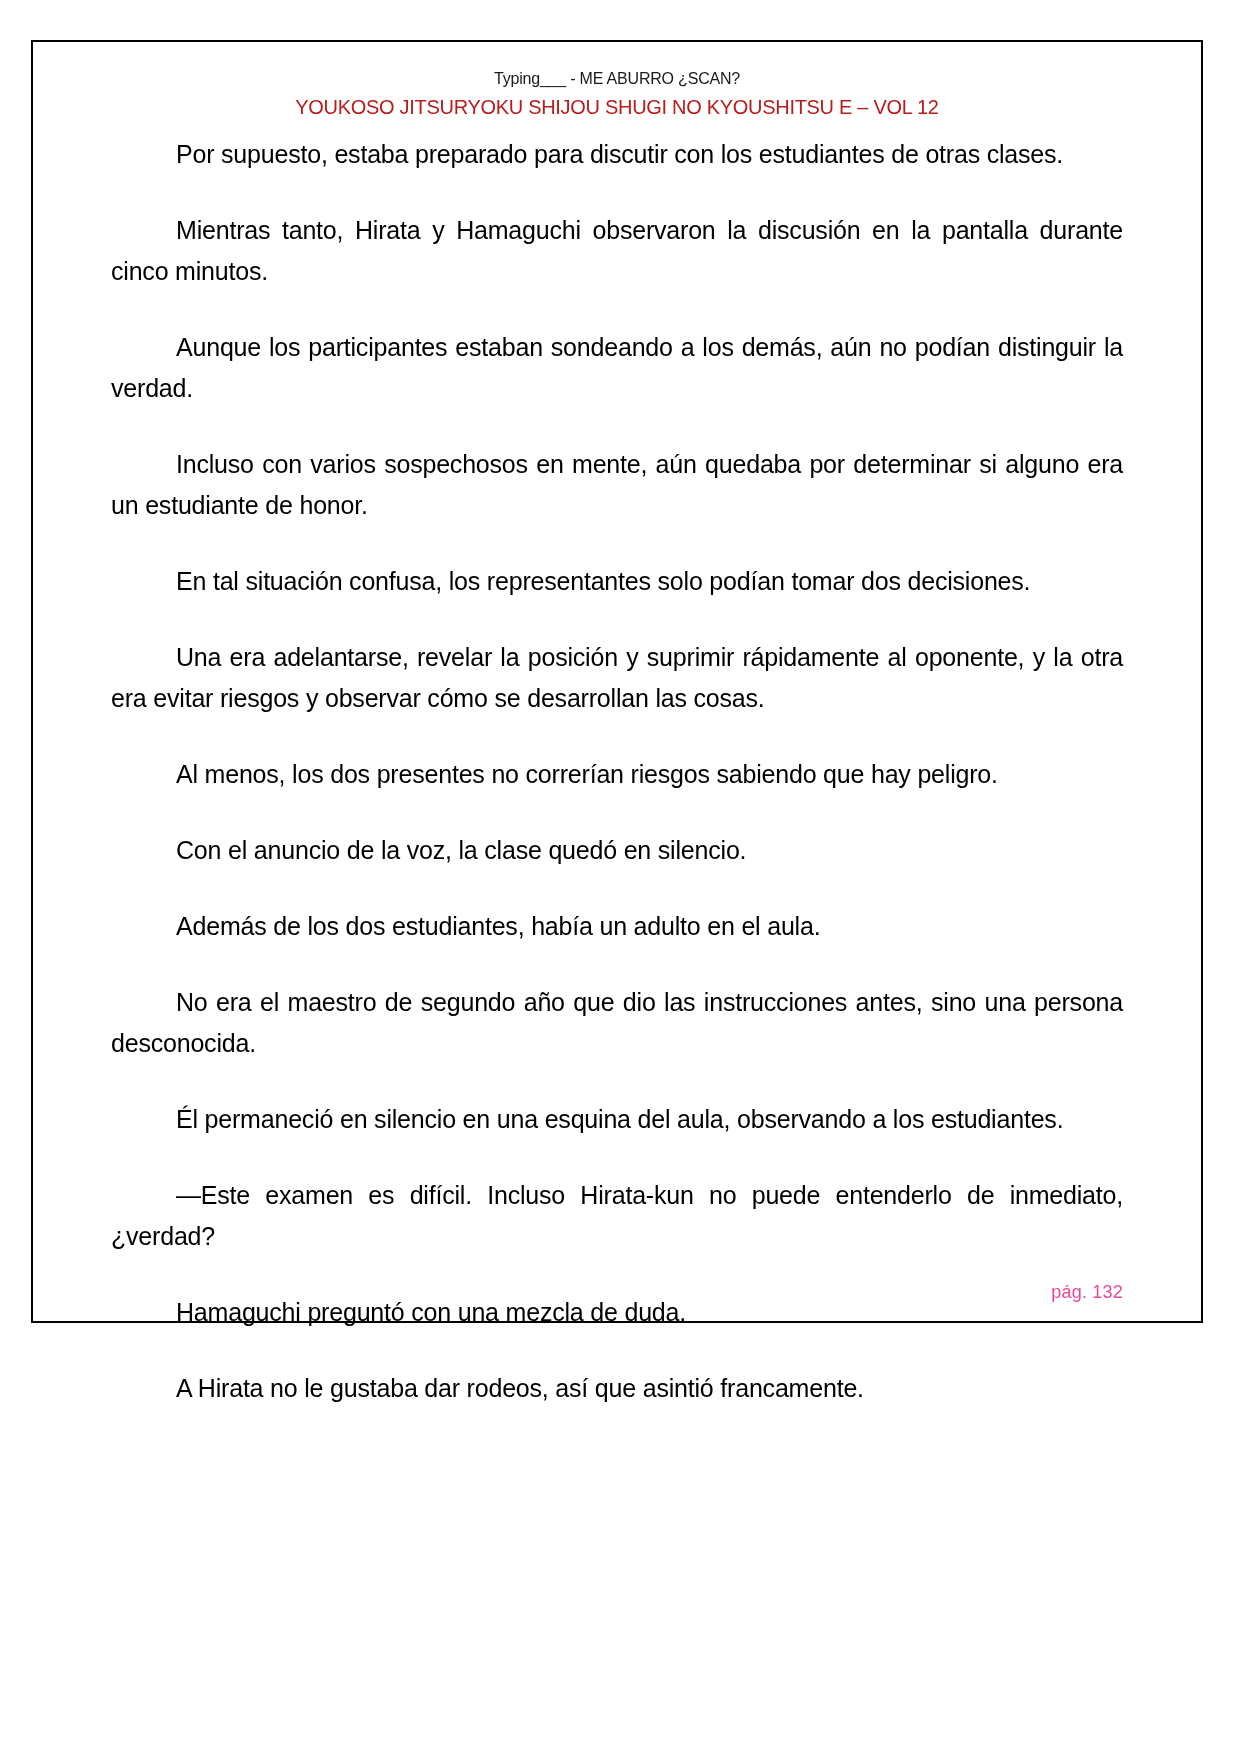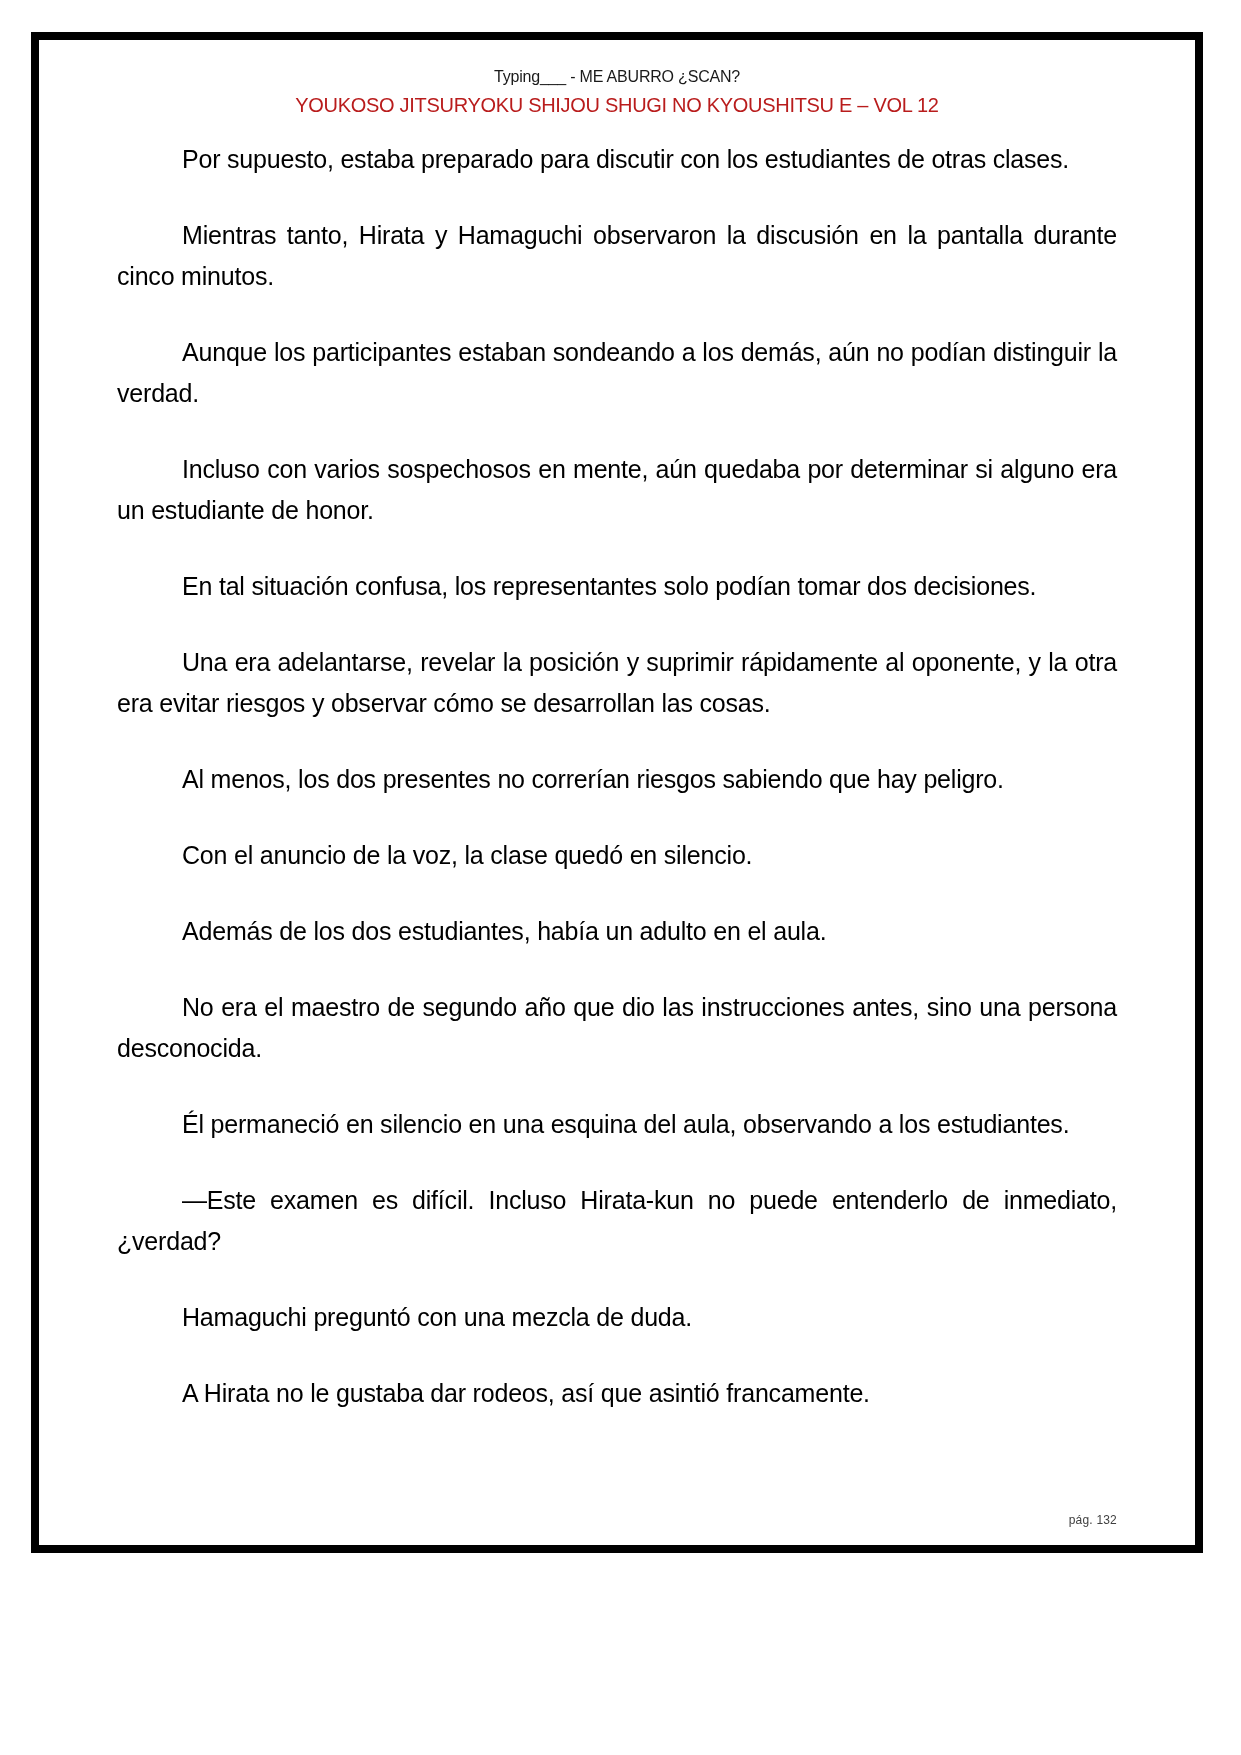--- a/index.html
+++ b/index.html
@@ -11,24 +11,24 @@
     position: relative;
     width: 1241px;
     height: 1755px;
     background: #ffffff;
     overflow: hidden;
     font-family: "Liberation Sans", "DejaVu Sans", sans-serif;
   }
   .frame {
     position: absolute;
     left: 31px;
-    top: 32px;
+    top: 40px;
     width: 1172px;
-    height: 1521px;
-    border: 8px solid #000000;
+    height: 1283px;
+    border: 2px solid #000000;
     box-sizing: border-box;
     background: #ffffff;
   }
   .header {
     padding: 24px 78px 0 78px;
     text-align: center;
   }
   .header-line1 {
     font-size: 16px;
     line-height: 26px;
@@ -37,38 +37,38 @@
     white-space: pre;
   }
   .header-line2 {
     font-size: 20px;
     line-height: 30px;
     color: #b91c1c;
     letter-spacing: -0.3px;
     white-space: pre;
   }
   .body-text {
-    margin-top: 19px;
+    margin-top: 12px;
     padding: 0 78px;
   }
   .body-text p {
     margin: 0 0 35px 0;
     font-size: 25px;
     line-height: 41px;
     color: #000000;
     text-align: justify;
     text-indent: 65px;
     letter-spacing: -0.2px;
   }
   .footer {
     position: absolute;
     right: 78px;
     bottom: 18px;
-    font-size: 12px;
-    color: #404040;
+    font-size: 18px;
+    color: #ec4899;
     letter-spacing: 0.2px;
   }
 </style>
 </head>
 <body>
 
 <div class="page">
   <div class="frame">
 
     <div class="header">

